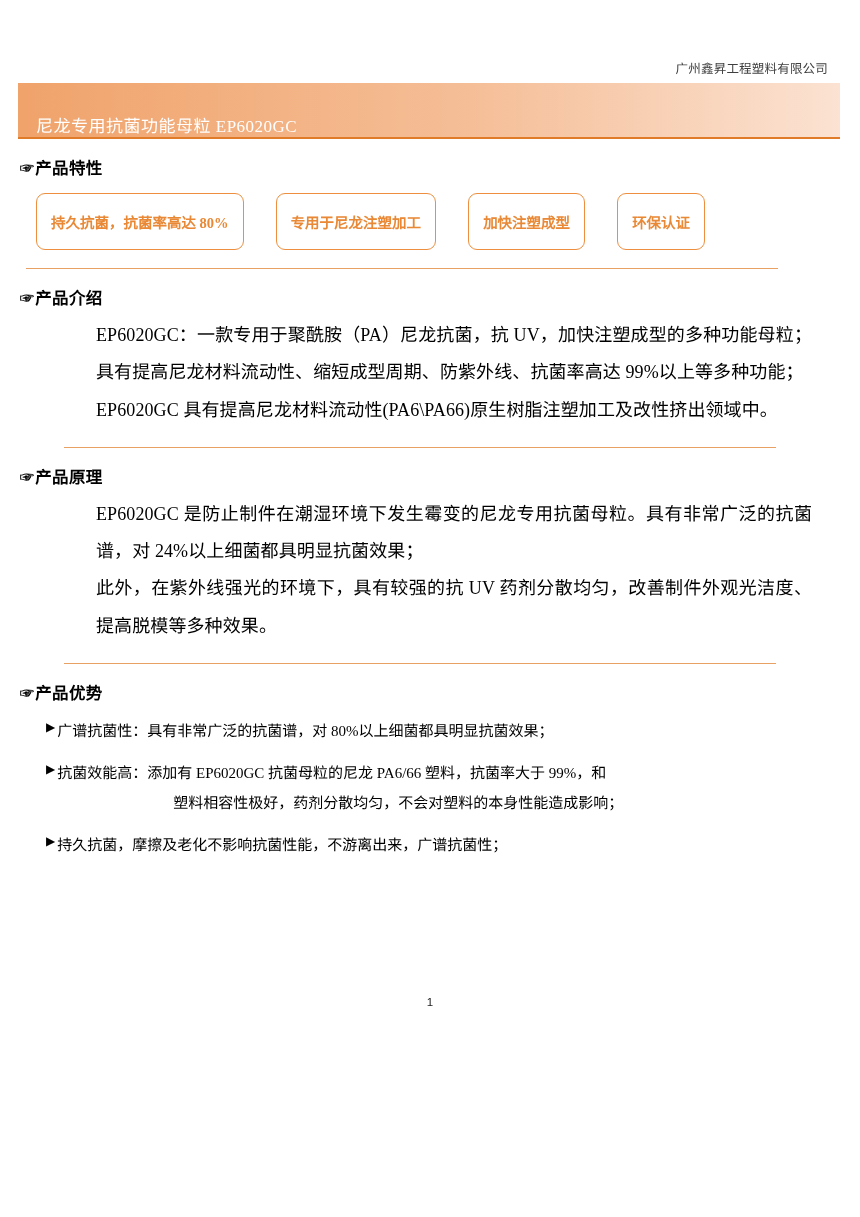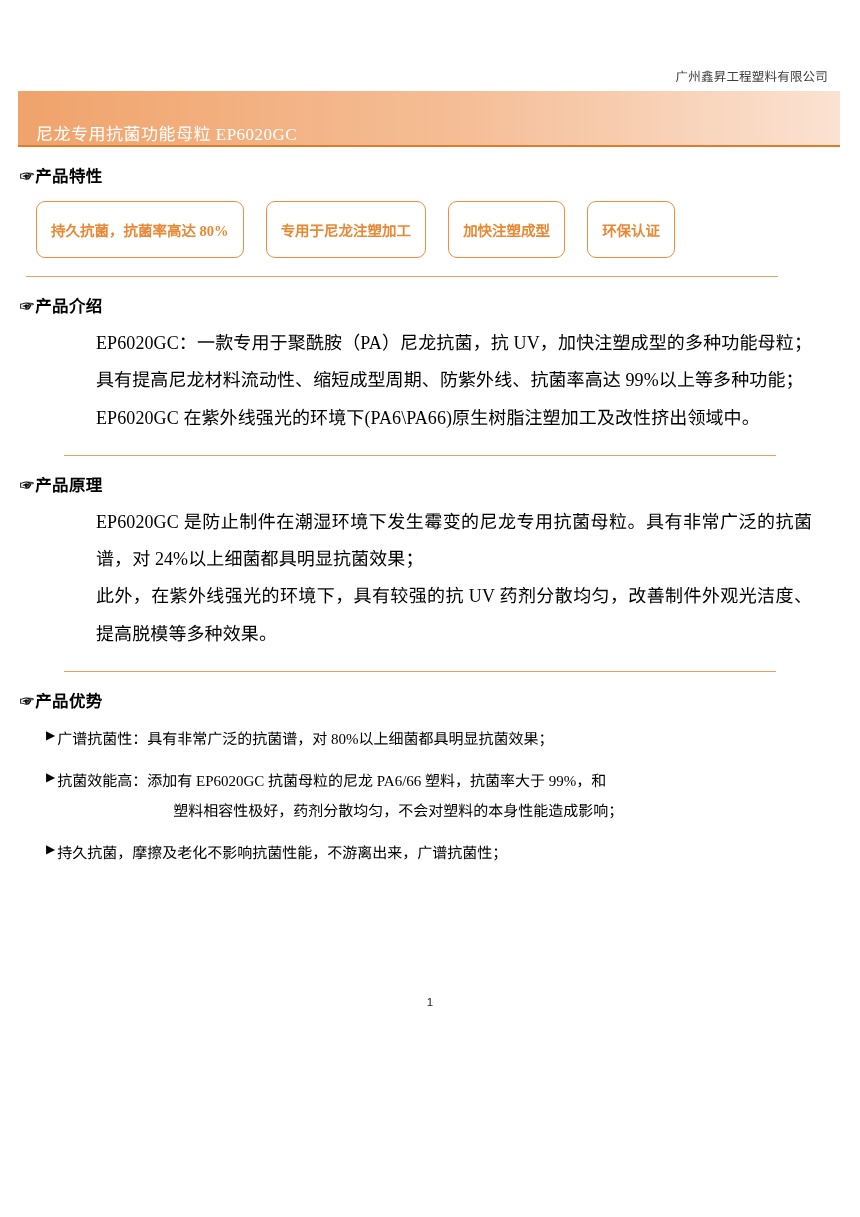--- a/index.html
+++ b/index.html
@@ -14,21 +14,21 @@
     color: #000000;
     position: relative;
     overflow: hidden;
   }
 
   .page {
     position: relative;
     width: 860px;
     height: 1074px;
     box-sizing: border-box;
-    padding: 8px 18px;
+    padding: 0 18px;
   }
 
   
   .company-line {
     text-align: right;
     font-size: 12.5px;
     color: #3f3f3f;
     padding: 58px 14px 6px 0;
     letter-spacing: 0.2px;
     font-family: "Liberation Sans", sans-serif;
@@ -65,21 +65,21 @@
     font-size: 14px;
     margin-right: 1px;
     line-height: 1;
     position: relative;
     top: -1px;
   }
 
   
   .pill-row {
     display: flex;
-    gap: 22px;
+    gap: 32px;
     margin: 14px 0 16px 18px;
     align-items: stretch;
   }
   .pill {
     border: 1.6px solid #ed8f3f;
     border-radius: 9px;
     padding: 17px 14px;
     color: #e98835;
     font-size: 14.5px;
     font-weight: bold;
@@ -181,21 +181,21 @@
 
   <div class="rule"></div>
 
   <div class="section-head">
     <span class="hand-icon">☞</span>
     <span>产品介绍</span>
   </div>
 
   <div class="body-block">
     <div class="para">EP6020GC：一款专用于聚酰胺（PA）尼龙抗菌，抗 UV，加快注塑成型的多种功能母粒；具有提高尼龙材料流动性、缩短成型周期、防紫外线、抗菌率高达 99%以上等多种功能；</div>
-    <div class="para">EP6020GC 在紫外线强光的环境下(PA6\PA66)原生树脂注塑加工及改性挤出领域中。</div>
+    <div class="para">EP6020GC 具有提高尼龙材料流动性(PA6\PA66)原生树脂注塑加工及改性挤出领域中。</div>
   </div>
 
   <div class="rule short"></div>
 
   <div class="section-head">
     <span class="hand-icon">☞</span>
     <span>产品原理</span>
   </div>
 
   <div class="body-block">

